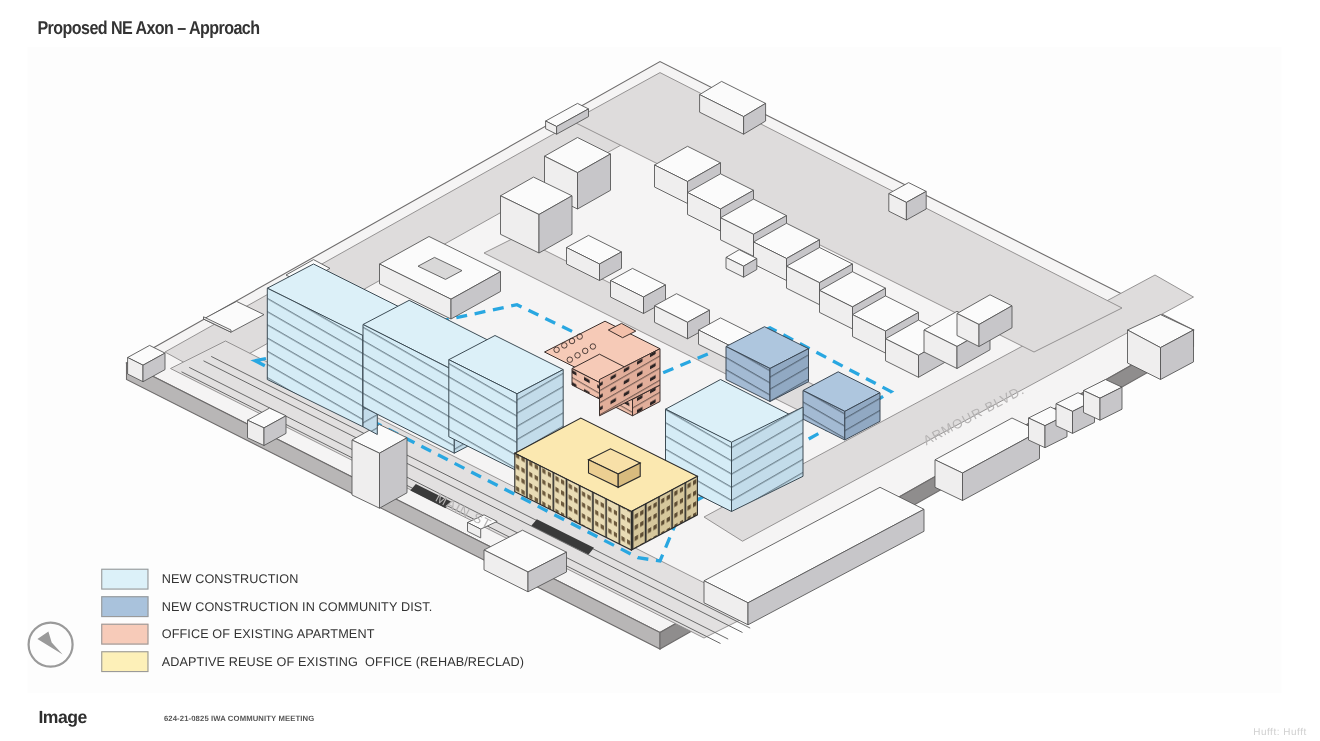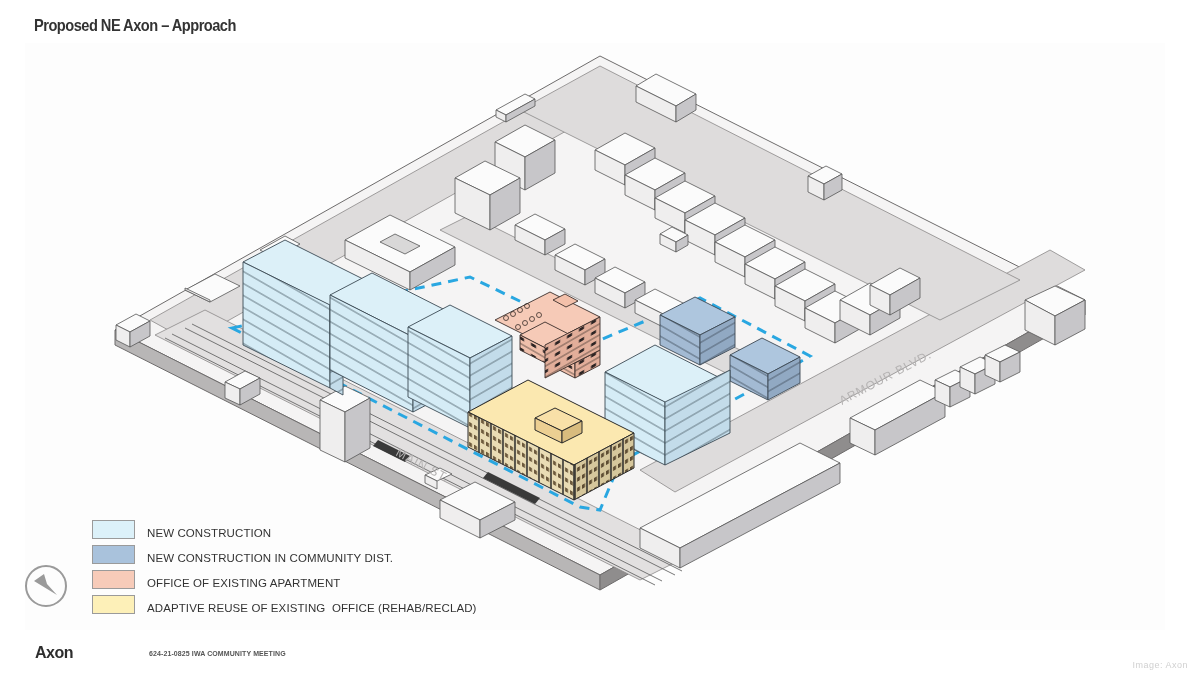--- a/index.html
+++ b/index.html
@@ -2,21 +2,21 @@
 <html><head>
 <meta charset="utf-8">
 <style>
   html, body { margin: 0; padding: 0; background: #ffffff; }
   body { width: 1200px; height: 674px; position: relative; overflow: hidden; font-family: "Liberation Sans", sans-serif; }
   .title { position: absolute; left: 34px; top: 16px; font-family: "Liberation Sans", sans-serif; font-weight: bold; font-size: 17px; letter-spacing: -0.6px; color: #333333; transform: scaleX(0.86); transform-origin: left top; }
   .panel { position: absolute; left: 25px; top: 43px; width: 1140px; height: 587px; background: #fdfdfd; }
   svg.axon { position: absolute; left: 0; top: 0; }
   .street-label { font-family: "Liberation Sans", sans-serif; font-size: 12px; fill: #b5b3b3; letter-spacing: 1px; }
   .legend { position: absolute; left: 92px; top: 514px; }
-  .legend-item { display: flex; align-items: flex-end; height: 25px; }
+  .legend-item { display: flex; align-items: center; height: 25px; }
   .swatch { width: 43px; height: 19px; border: 1px solid #9a9a9a; box-sizing: border-box; margin-right: 12px; }
   .legend-label { font-family: "Liberation Sans", sans-serif; font-size: 11.5px; color: #333; letter-spacing: 0.1px; }
   .compass { position: absolute; left: 24px; top: 564px; }
   .brand { position: absolute; left: 35px; top: 644px; font-family: "Liberation Sans", sans-serif; font-weight: bold; font-size: 16px; color: #2e2e2e; letter-spacing: -0.5px; }
   .meeting { position: absolute; left: 149px; top: 650px; font-family: "Liberation Sans", sans-serif; font-size: 7px; font-weight: bold; color: #555; letter-spacing: 0.1px; }
   .credit { position: absolute; right: 12px; top: 660px; font-family: "Liberation Sans", sans-serif; font-size: 9px; color: #d0d0d0; letter-spacing: 0.5px; }
 </style>
 </head>
 <body>
 
@@ -328,15 +328,15 @@
     <div class="swatch" style="background:#fdf0b8"></div>
     <span class="legend-label" style="white-space:pre">ADAPTIVE REUSE OF EXISTING  OFFICE (REHAB/RECLAD)</span>
   </div>
 </div>
 
 <svg class="compass" width="44" height="44" viewBox="0 0 44 44">
   <circle cx="22" cy="22" r="20" fill="none" stroke="#9a9a9a" stroke-width="2"></circle>
   <polygon points="10,17 33,31 23,20 20,10" fill="#9a9a9a"></polygon>
 </svg>
 
-<div class="brand">Axon</div>
+<div class="brand">Image</div>
 <div class="meeting">624-21-0825 IWA COMMUNITY MEETING</div>
-<div class="credit">Image: Axon</div>
+<div class="credit">Hufft: Hufft</div>
 
 </body></html>

